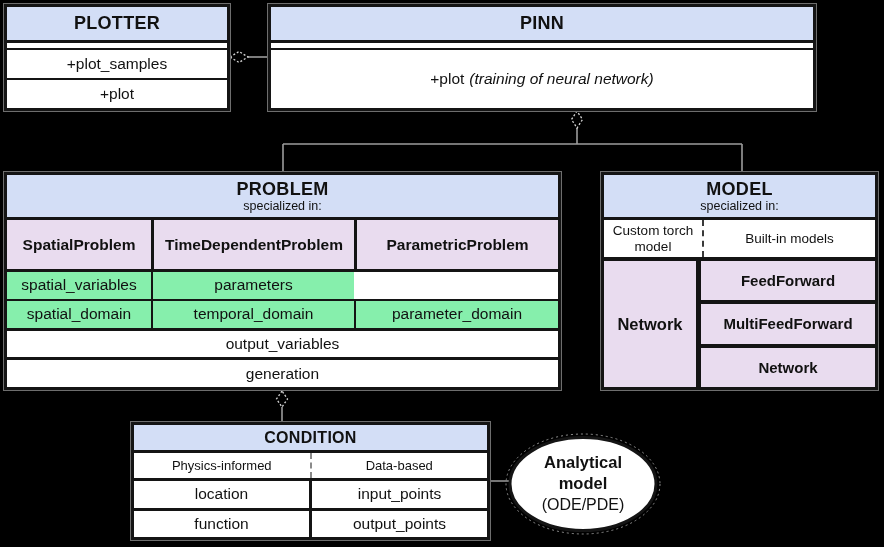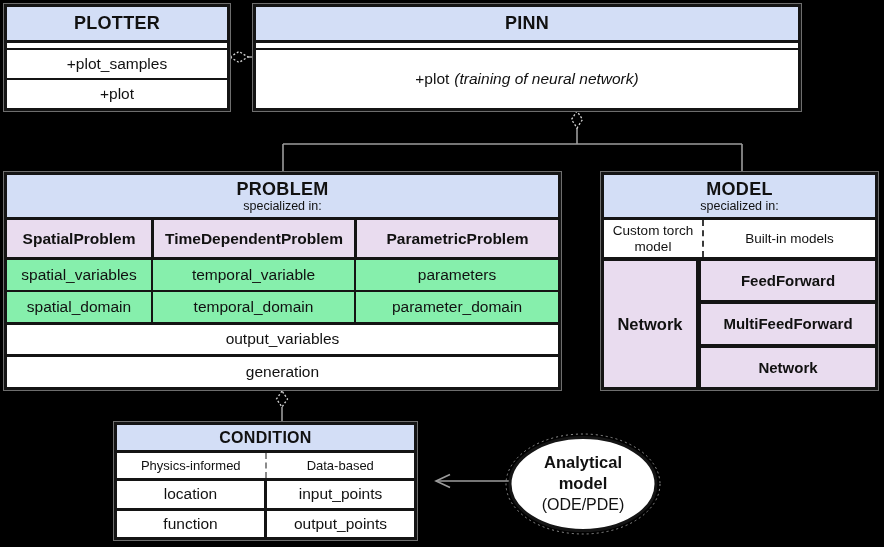--- a/index.html
+++ b/index.html
@@ -79,44 +79,43 @@
     </div>
     <div class="spacer"></div>
     <div class="row thin" style="flex:1">
       <span>+plot_samples</span>
     </div>
     <div class="row" style="flex:1">
       <span>+plot</span>
     </div>
   </div>
 
-  <div class="box" style="left:253px;top:4px;width:548px;height:107px">
+  <div class="box" style="left:268px;top:4px;width:548px;height:107px">
     <div class="hdr" style="height:36px">
       <span class="title">PINN</span>
     </div>
     <div class="spacer"></div>
     <div class="row" style="flex:1">
       <span>+plot</span>
       <span class="note">(training of neural network)</span>
     </div>
   </div>
 
   <div class="box" style="left:4px;top:172px;width:557px;height:218px">
     <div class="hdr" style="height:45px">
       <span class="title">PROBLEM</span>
       <span class="subtitle">specialized in:</span>
     </div>
-    <div class="pgrid purple-row thick" style="height:40px">
+    <div class="pgrid purple-row thick" style="height:52px">
       <div class="pcell">SpatialProblem</div>
       <div class="pcell">TimeDependentProblem</div>
       <div class="pcell">ParametricProblem</div>
     </div>
     <div class="pgrid thin" style="flex:1">
       <div class="pcell attr">spatial_variables</div>
-      <div class="pcell attr">temporal_variable</div>
       <div class="pcell attr">parameters</div>
     </div>
     <div class="pgrid thick" style="flex:1">
       <div class="pcell attr">spatial_domain</div>
       <div class="pcell attr">temporal_domain</div>
       <div class="pcell attr">parameter_domain</div>
     </div>
     <div class="row thick" style="flex:1">
       <span>output_variables</span>
     </div>
@@ -137,21 +136,21 @@
     <div class="msec">
       <div class="mnet">Network</div>
       <div class="mlist">
         <div class="cell">FeedForward</div>
         <div class="cell">MultiFeedForward</div>
         <div class="cell">Network</div>
       </div>
     </div>
   </div>
 
-  <div class="box" style="left:114px;top:422px;width:303px;height:118px">
+  <div class="box" style="left:131px;top:422px;width:359px;height:118px">
     <div class="hdr" style="height:28px">
       <span class="title" style="font-size:16px">CONDITION</span>
     </div>
     <div class="ccat" style="height:28px">
       <div class="cell left">Physics-informed</div>
       <div class="cell">Data-based</div>
     </div>
     <div class="crow thick" style="flex:1">
       <div class="cell left">location</div>
       <div class="cell">input_points</div>

